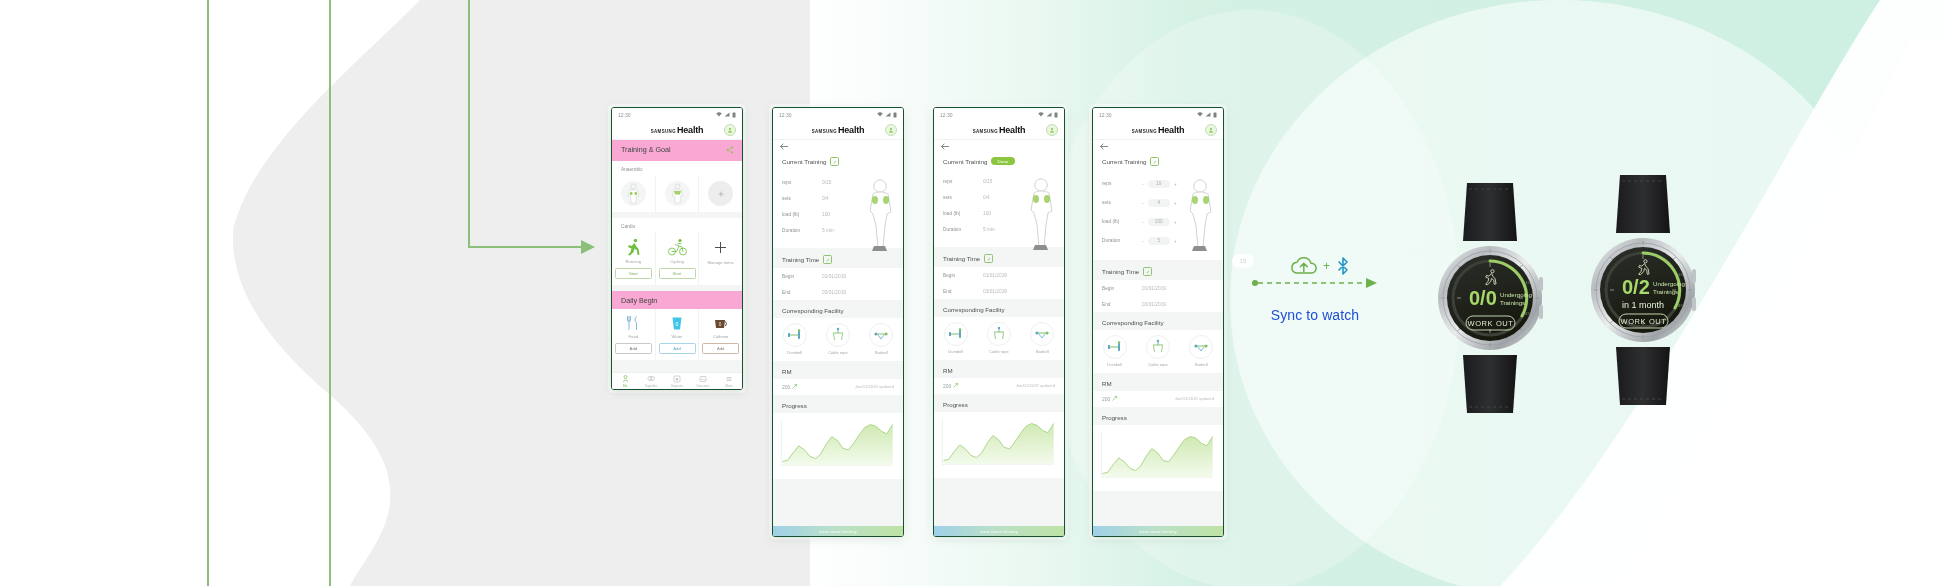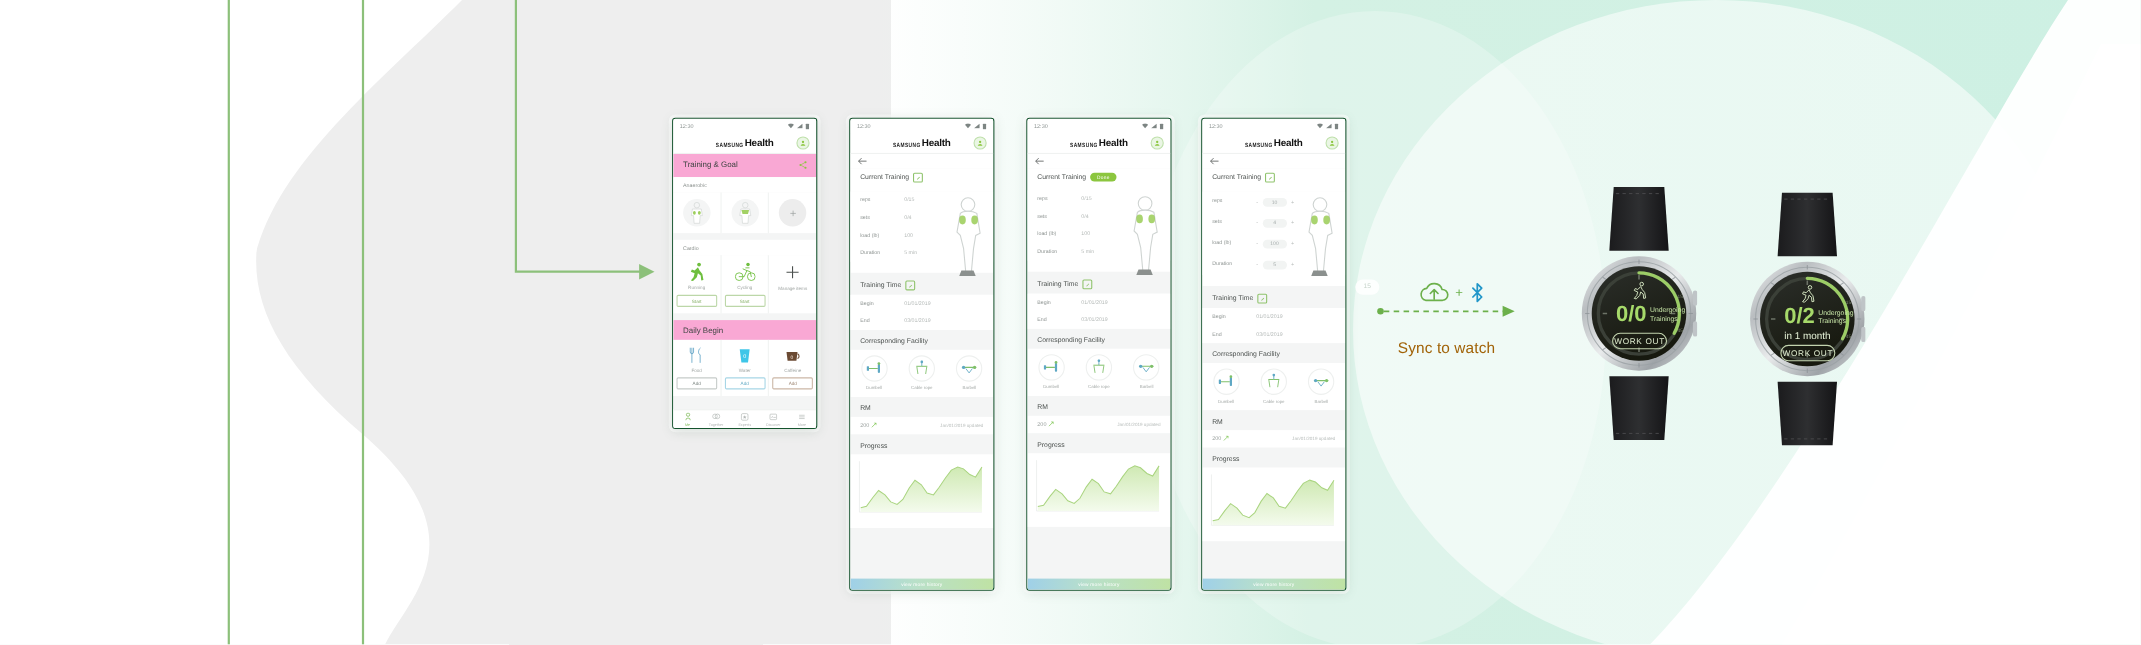--- a/index.html
+++ b/index.html
@@ -91,21 +91,21 @@
   .rm-val{font-size:5px;color:#9aa09e;display:flex;align-items:center;gap:2px;}
   .rm-upd{font-size:4.2px;color:#b9bebc;}
   .progress-card{background:#fff;margin:0;padding:4px 6px 6px;}
   .viewmore{position:absolute;left:0;right:0;bottom:0;height:11px;
     background:linear-gradient(90deg,#9fd0e8 0%, #b9e0c9 45%, #bfe2a4 100%);
     display:flex;align-items:center;justify-content:center;color:#fff;font-size:4.4px;letter-spacing:.2px;}
   .man-wrap{position:absolute;right:4px;top:4px;}
 
   
   .sync{position:absolute;}
-  .sync-label{font-size:14px;color:#a16207;text-align:center;margin-top:4px;letter-spacing:.1px;}
+  .sync-label{font-size:14px;color:#1d4ed8;text-align:center;margin-top:4px;letter-spacing:.1px;}
   .badge15{position:absolute;background:rgba(255,255,255,.85);border-radius:7px;
     font-size:6px;color:#c7d5cb;display:flex;align-items:center;justify-content:center;}
 
   
   .watch{position:absolute;}
   .wtxt-num{font-size:20px;font-weight:bold;fill:#a6d96a;}
   .wtxt-sm{font-size:6.2px;fill:#c8e6a8;}
   .wtxt-md{font-size:9px;fill:#e6f3d8;}
   .wtxt-btn{font-size:7.5px;fill:#dfeccf;letter-spacing:.6px;}
 </style>
@@ -831,21 +831,21 @@
         <path d="M3 5 L11 13 L7 17 L7 1 L11 5 L3 13" fill="none" stroke="#2196c9" stroke-width="1.6" stroke-linejoin="round" stroke-linecap="round"></path>
       </g>
 
       <circle cx="5" cy="28" r="3" fill="#6cb04b"></circle>
       <path d="M8 28 L118 28" stroke="#6cb04b" stroke-width="1.6" stroke-dasharray="5 4"></path>
       <path d="M116 23 L127 28 L116 33 Z" fill="#6cb04b"></path>
     </svg>
     <div class="sync-label">Sync to watch</div>
   </div>
 
-  <div class="watch" style="left:1437px;top:170px;">
+  <div class="watch" style="left:1437px;top:183px;">
     <svg width="106" height="230" viewBox="0 0 106 230">
 
       <path d="M30 0 L76 0 L80 58 L26 58 Z" fill="url(#strapgrad)"></path>
       <path d="M26 172 L80 172 L76 230 L30 230 Z" fill="url(#strapgrad)"></path>
       <path d="M32 6 L74 6" stroke="#4d4d50" stroke-width="0.8" stroke-dasharray="3 3"></path>
       <path d="M32 224 L74 224" stroke="#4d4d50" stroke-width="0.8" stroke-dasharray="3 3"></path>
 
       <circle cx="53" cy="115" r="52" fill="url(#steelgrad)"></circle>
 
       <rect x="102" y="94" width="4" height="14" rx="2" fill="#bfc4c7"></rect>

